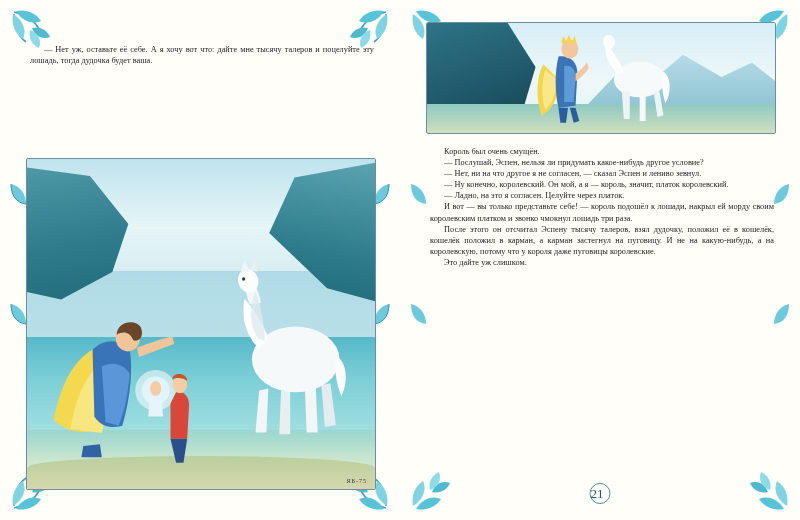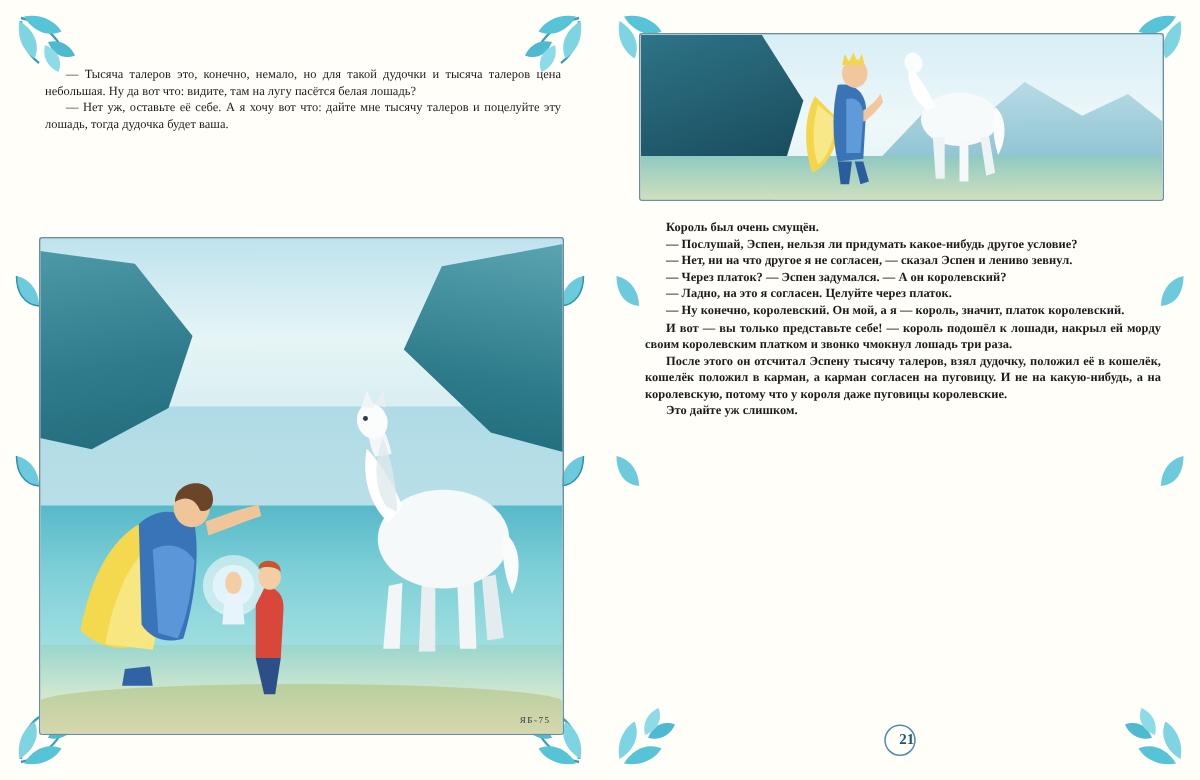--- a/index.html
+++ b/index.html
@@ -26,21 +26,20 @@
     height: 520px;
     box-sizing: border-box;
     background: #fffef9;
     overflow: hidden;
   }
   .page.left {
     padding: 22px 26px 20px 30px;
   }
   .page.right {
     padding: 22px 30px 20px 26px;
-    font-weight: bold;
   }
   
   .corner {
     position: absolute;
     width: 44px;
     height: 44px;
     pointer-events: none;
   }
   .corner svg { width: 100%; height: 100%; display: block; }
   .c-tl { top: 8px; left: 10px; }
@@ -173,23 +172,23 @@
 
   .pagenum {
     position: absolute;
     bottom: 16px;
     left: 50%;
     transform: translateX(-50%);
     width: 19px;
     height: 19px;
     border: 1px solid #4e8fa8;
     border-radius: 50%;
-    font-size: 10px;
+    font-size: 13px;
     line-height: 19px;
-    text-align: right;
+    text-align: left;
     color: #23556a;
     font-family: "Liberation Serif", serif;
   }
 
   .right-text {
     position: absolute;
     left: 30px;
     top: 146px;
     width: 344px;
   }
@@ -261,21 +260,20 @@
       </svg>
     </div>
     <div class="side-leaf sl-r2">
       <svg viewBox="0 0 20 34">
         <path d="M3 4 C12 6 18 14 18 24 C8 23 3 15 3 4 Z" fill="#6ccadc"></path>
         <path d="M3 4 C3 15 8 23 18 24" stroke="#2e93ab" stroke-width="1" fill="none"></path>
       </svg>
     </div>
 
     <div class="text-col" style="margin-top:22px;">
-      <p>— Тысяча талеров это, конечно, немало, но для такой дудочки и тысяча талеров цена небольшая. Ну да вот что: видите, там на лугу пасётся белая лошадь?</p>
       <p>— Нет уж, оставьте её себе. А я хочу вот что: дайте мне тысячу талеров и поцелуйте эту лошадь, тогда дудочка будет ваша.</p>
     </div>
 
     <div class="illus-left">
       <div class="sky"></div>
       <div class="cliff-l"></div>
       <div class="cliff-r"></div>
       <div class="water"></div>
       <div class="shore"></div>
       <div class="beach"></div>
@@ -401,23 +399,22 @@
         <path d="M44 64 L44 92 L50 92 L50 64 Z" fill="#f5f9fa"></path>
         <path d="M58 62 L62 88 L68 86 L64 62 Z" fill="#eef4f6"></path>
         <path d="M68 42 C76 48 76 64 70 74 C66 62 66 50 68 42 Z" fill="#fbfdfd"></path>
       </svg>
     </div>
 
     <div class="right-text text-col">
       <p>Король был очень смущён.</p>
       <p>— Послушай, Эспен, нельзя ли придумать какое-нибудь другое условие?</p>
       <p>— Нет, ни на что другое я не согласен, — сказал Эспен и лениво зевнул.</p>
-      <p>— Через платок? — Эспен задумался. — А он королевский?</p>
+      <p>— Ну конечно, королевский. Он мой, а я — король, значит, платок королевский.</p>
       <p>— Ладно, на это я согласен. Целуйте через платок.</p>
-      <p>— Ну конечно, королевский. Он мой, а я — король, значит, платок королевский.</p>
       <p>И вот — вы только представьте себе! — король подошёл к лошади, накрыл ей морду своим королевским платком и звонко чмокнул лошадь три раза.</p>
-      <p>После этого он отсчитал Эспену тысячу талеров, взял дудочку, положил её в кошелёк, кошелёк положил в карман, а карман согласен на пуговицу. И не на какую-нибудь, а на королевскую, потому что у короля даже пуговицы королевские.</p>
+      <p>После этого он отсчитал Эспену тысячу талеров, взял дудочку, положил её в кошелёк, кошелёк положил в карман, а карман застегнул на пуговицу. И не на какую-нибудь, а на королевскую, потому что у короля даже пуговицы королевские.</p>
       <p>Это дайте уж слишком.</p>
     </div>
 
     <div class="pagenum">21</div>
   </div>
 </div>
 
 </body></html>

